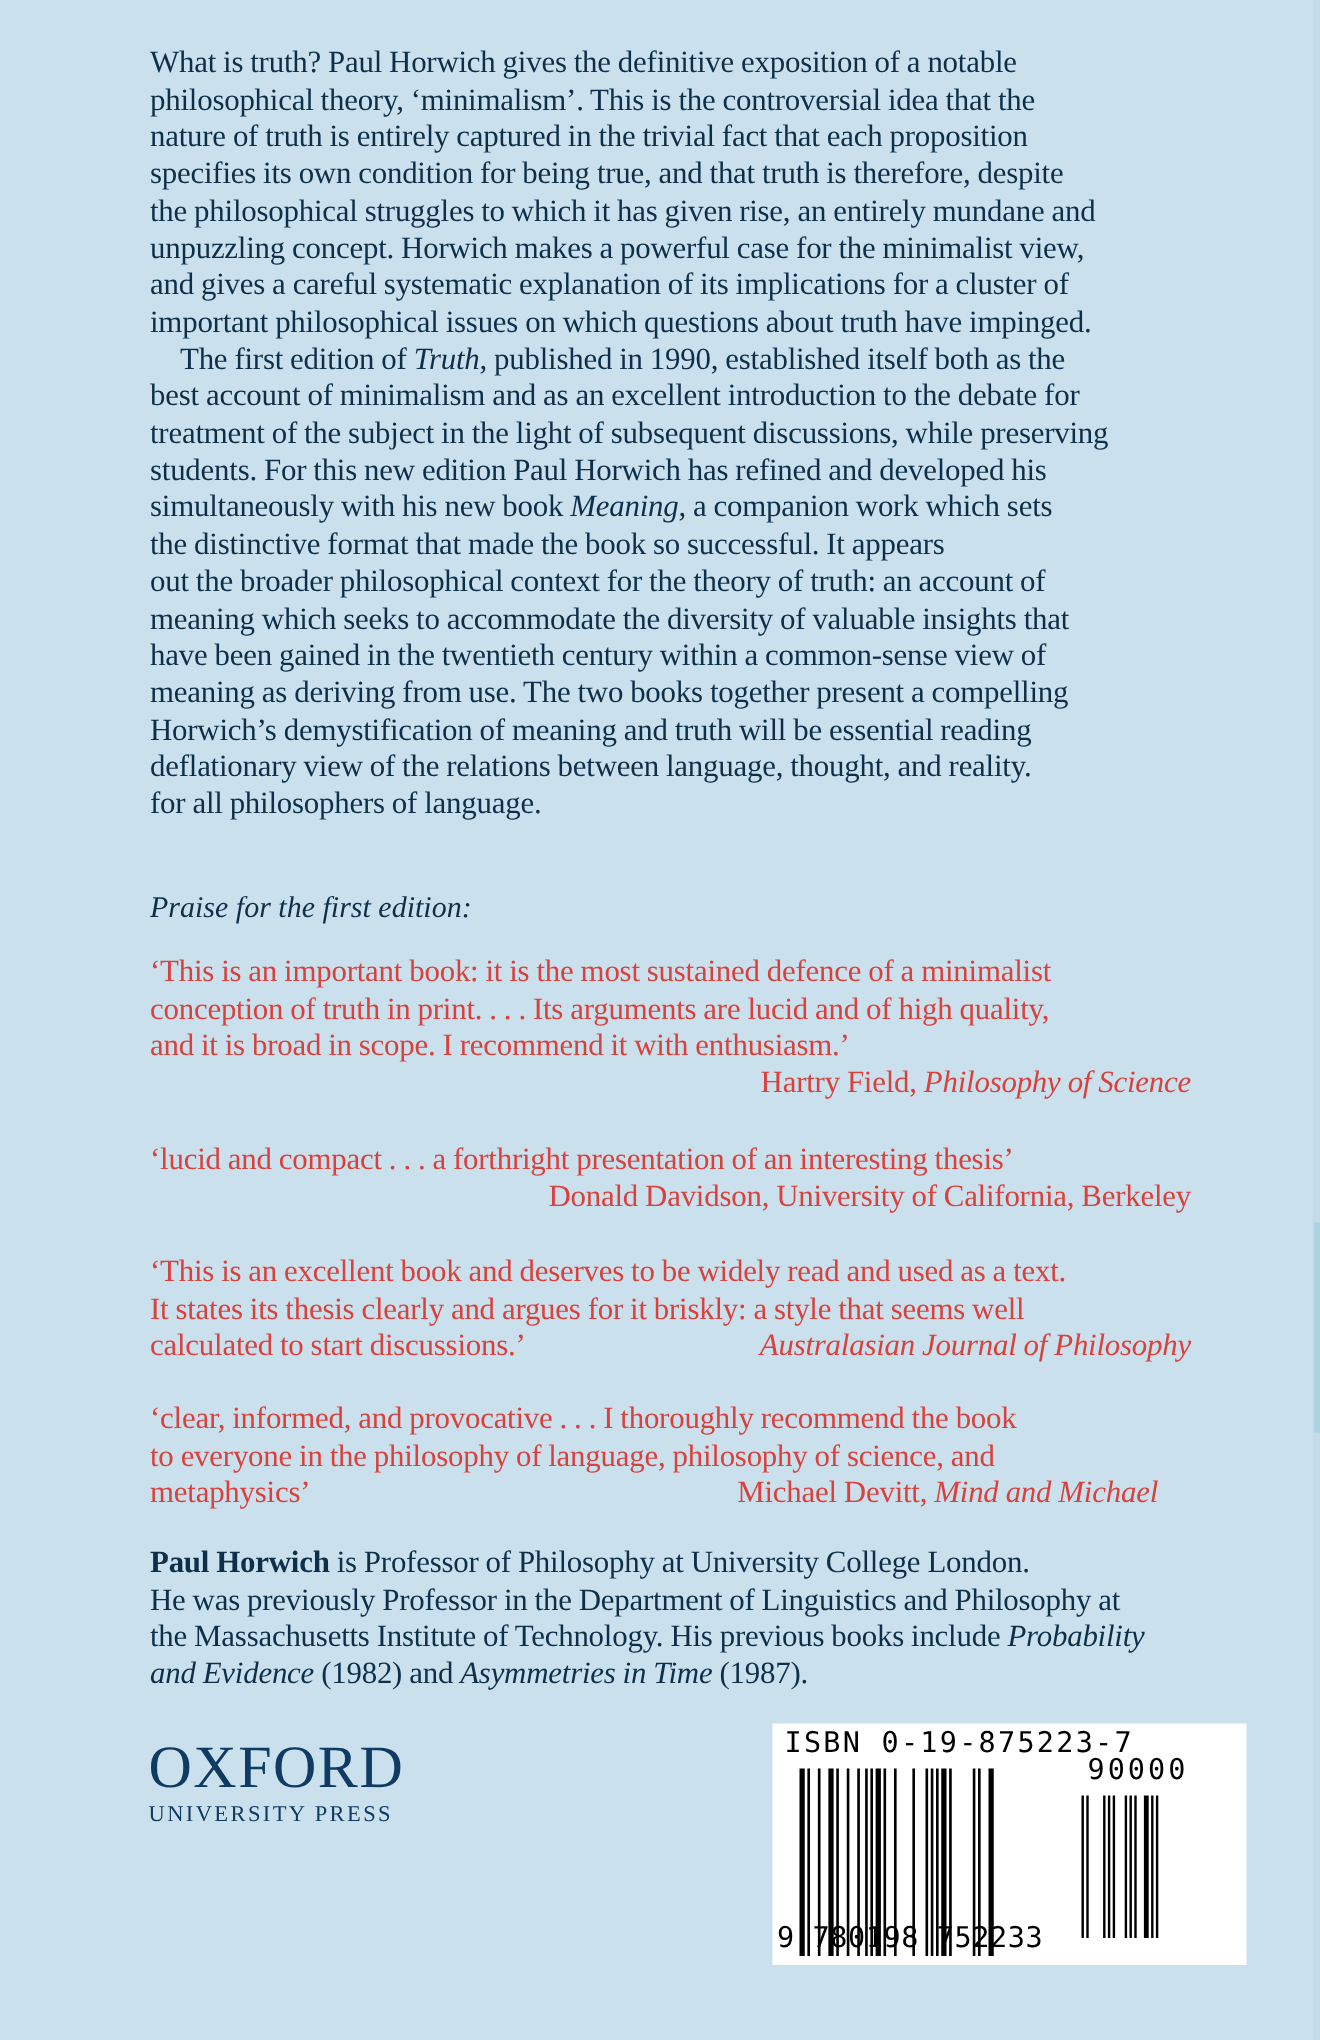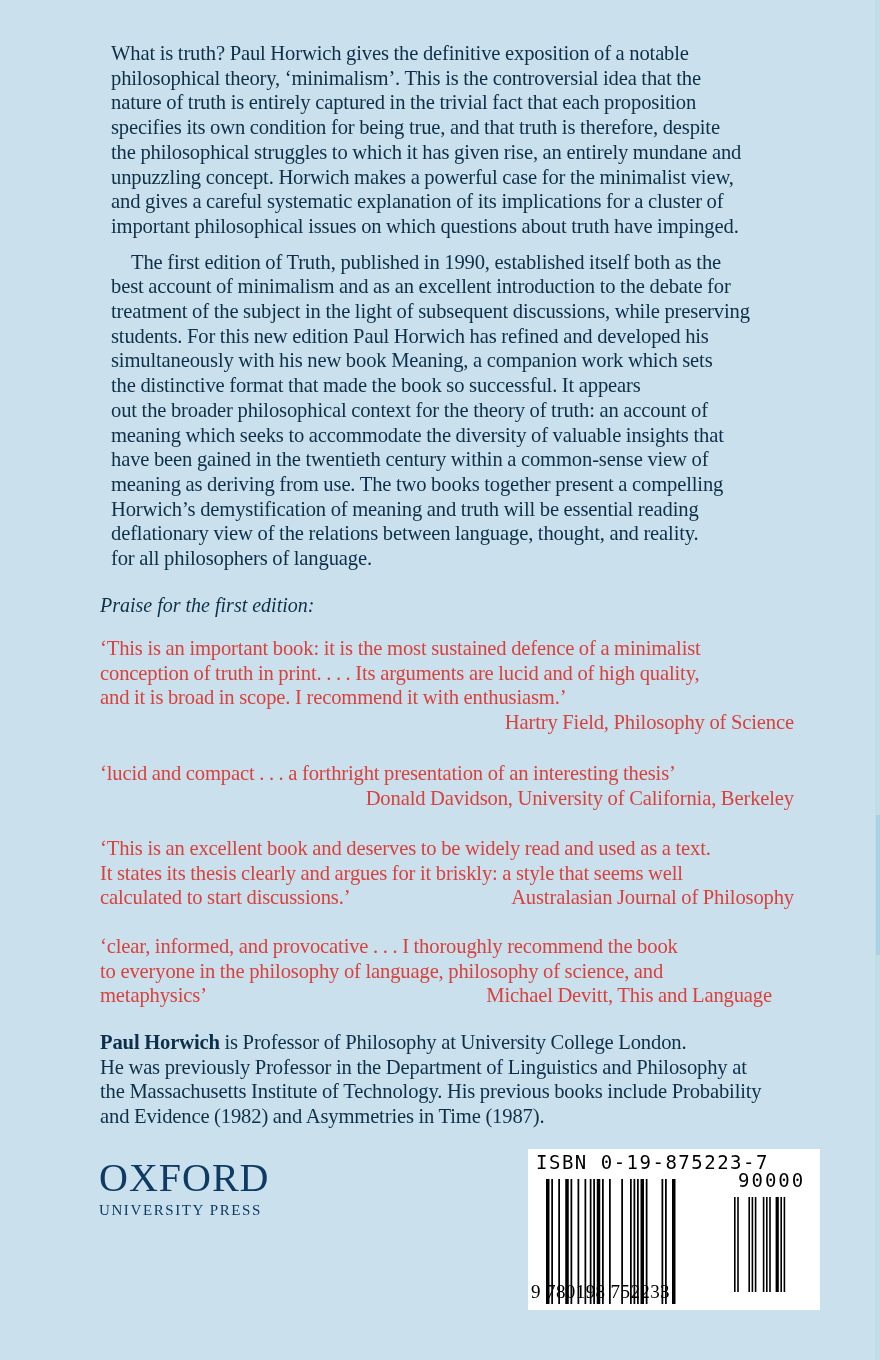--- a/index.html
+++ b/index.html
@@ -16,67 +16,67 @@
     background: #c3dde8;
   }
   .edge-strip .tab {
     position: absolute; left: 1px; top: 815px; width: 4px; height: 140px;
     background: #a9d2e3;
   }
   .content {
     position: absolute; left: 100px; top: 30px; width: 700px;
   }
   .para {
-    font-size: 20.6px; line-height: 24.7px; margin: 11px;
+    font-size: 20.6px; line-height: 24.7px; margin: 0;
     letter-spacing: -0.15px; word-spacing: -0.3px;
   }
   .para .line { display: block; white-space: nowrap; }
   .para .indent { padding-left: 20px; }
   .praise-heading {
     position: absolute; left: 100px; top: 594px;
     font-style: italic; font-size: 20px; margin: 0;
   }
   .quote {
     position: absolute; left: 100px; width: 694px;
     color: #d9413d; font-size: 20.6px; line-height: 24.7px;
     letter-spacing: -0.15px; word-spacing: -0.3px;
   }
   .quote .line { display: block; white-space: nowrap; }
   .quote .attr { display: block; text-align: right; white-space: nowrap; }
   .quote .attr-inline { float: right; }
-  .i { }
+  .i { font-style: italic; }
   .bio {
     position: absolute; left: 100px; top: 1030px; width: 700px;
     font-size: 20.6px; line-height: 24.7px; letter-spacing: -0.15px; word-spacing: -0.3px;
   }
   .bio .line { display: block; white-space: nowrap; }
   .bio b { font-weight: bold; }
   .logo {
     position: absolute; left: 99px; top: 1158px; color: #0e3a63;
   }
   .logo .big {
     font-size: 40px; letter-spacing: 1px; line-height: 40px; display: block;
     font-family: "Liberation Serif", serif;
   }
   .logo .small {
     font-size: 15px; letter-spacing: 1.6px; display: block; margin-top: 4px;
   }
   .barcode {
-    position: absolute; left: 528px; top: 1149px; width: 292px; height: 161px;
+    position: absolute; left: 515px; top: 1149px; width: 316px; height: 161px;
     background: #ffffff;
     font-family: "DejaVu Sans Mono", monospace; color: #000;
   }
   .barcode .isbn {
     position: absolute; left: 8px; top: 2px; font-size: 19px; letter-spacing: 1.5px;
   }
   .barcode .addon {
     position: absolute; left: 210px; top: 20px; font-size: 19px; letter-spacing: 2px;
   }
   .barcode .ean {
-    position: absolute; left: 3px; top: 132px; font-size: 19px; letter-spacing: 0.4px; font-family: Liberation Serif, serif;
+    position: absolute; left: 3px; top: 132px; font-size: 19px; letter-spacing: 0.4px;
   }
   .barcode svg { position: absolute; left: 0; top: 0; }
 </style>
 </head>
 <body>
 
 <div class="edge-strip">
     <div class="tab"></div>
   </div>
 
@@ -124,21 +124,21 @@
 
 <div class="quote" style="top:836px;">
   <span class="line">‘This is an excellent book and deserves to be widely read and used as a text.</span>
   <span class="line">It states its thesis clearly and argues for it briskly: a style that seems well</span>
   <span class="line"><span>calculated to start discussions.’</span><span class="attr-inline i">Australasian Journal of Philosophy</span></span>
 </div>
 
 <div class="quote" style="top:934px;">
   <span class="line">‘clear, informed, and provocative . . . I thoroughly recommend the book</span>
   <span class="line">to everyone in the philosophy of language, philosophy of science, and</span>
-  <span class="line"><span>metaphysics’</span><span class="attr-inline" style="margin-right:22px;"><span>Michael Devitt, </span><span class="i">This and Language</span></span></span>
+  <span class="line"><span>metaphysics’</span><span class="attr-inline" style="margin-right:22px;"><span>Michael Devitt, </span><span class="i">Mind and Michael</span></span></span>
 </div>
 
 <div class="bio">
   <span class="line"><b>Paul Horwich</b><span> is Professor of Philosophy at University College London.</span></span>
   <span class="line">He was previously Professor in the Department of Linguistics and Philosophy at</span>
   <span class="line"><span>the Massachusetts Institute of Technology. His previous books include </span><span class="i">Probability</span></span>
   <span class="line"><span class="i">and Evidence</span><span> (1982) and </span><span class="i">Asymmetries in Time</span><span> (1987).</span></span>
 </div>
 
 <div class="logo">

